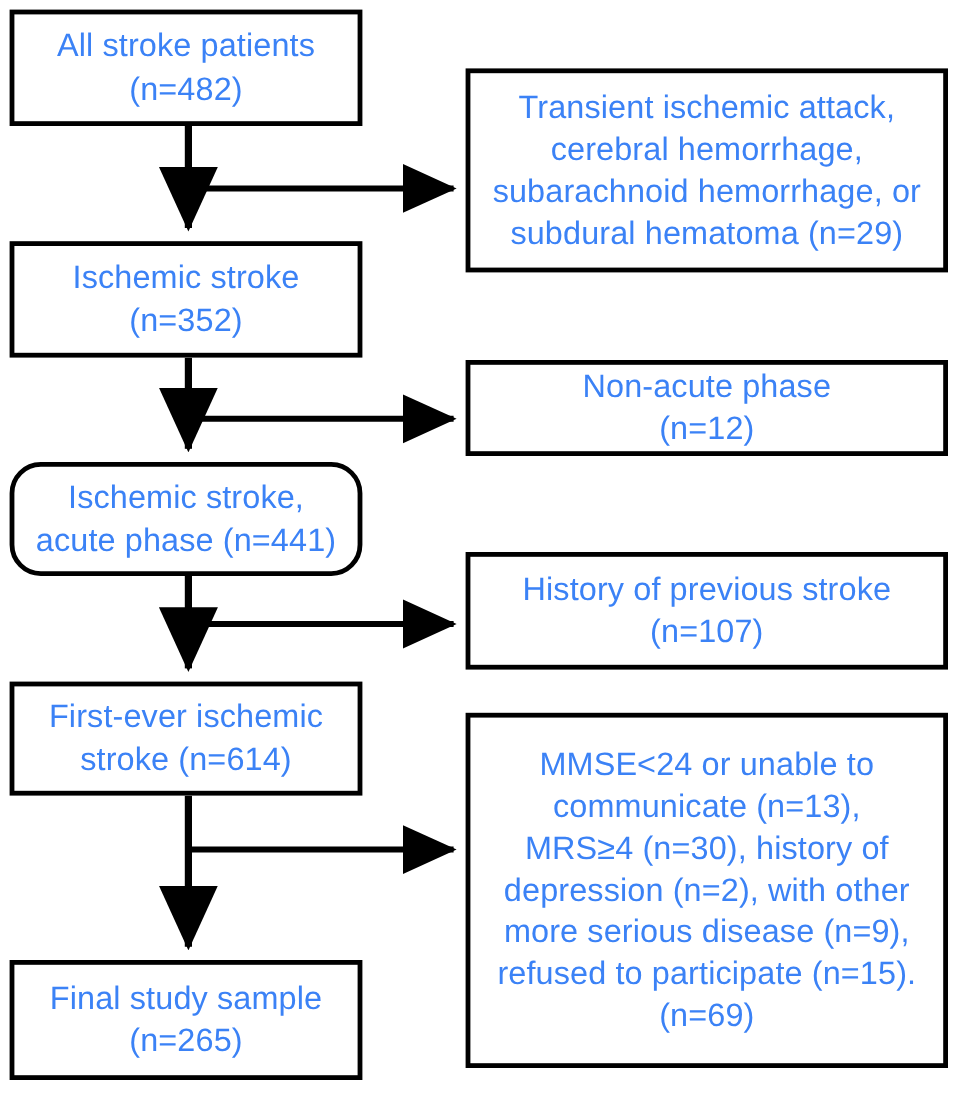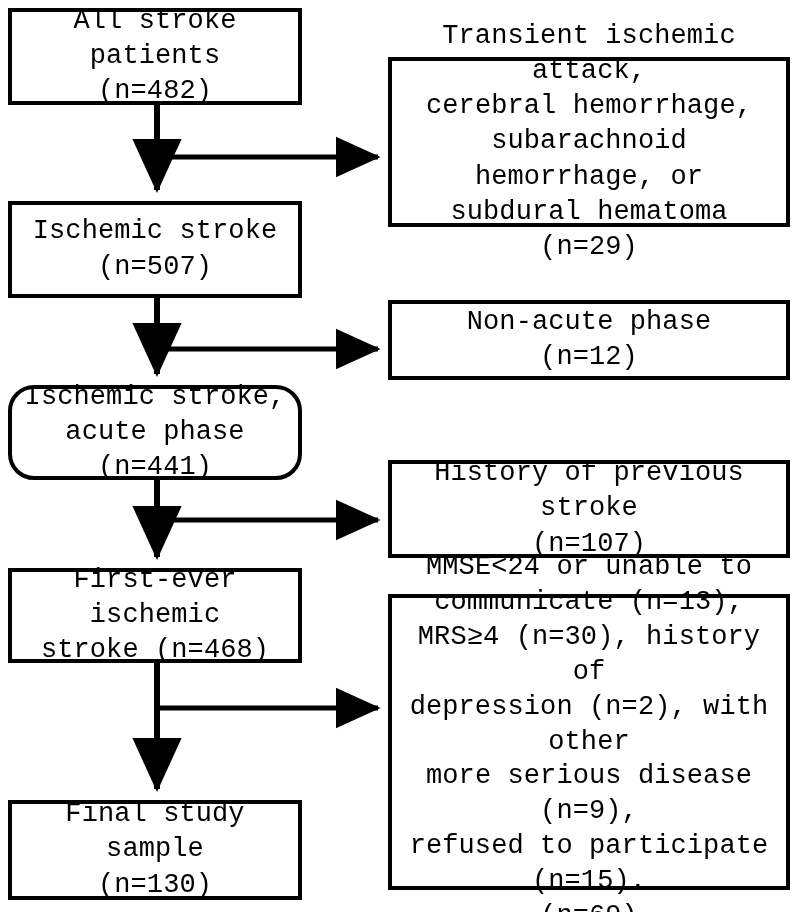--- a/index.html
+++ b/index.html
@@ -7,22 +7,22 @@
     margin: 0;
     padding: 0;
     background: #ffffff;
   }
   #canvas {
     position: relative;
     width: 798px;
     height: 912px;
     background: #ffffff;
     overflow: hidden;
-    font-family: Liberation Mono, monospace;
-    color: #000000;
+    font-family: Liberation Sans, sans-serif;
+    color: #3b82f6;
   }
   #wiring {
     position: absolute;
     left: 0;
     top: 0;
     width: 798px;
     height: 912px;
     pointer-events: none;
   }
   .node {
@@ -95,36 +95,36 @@
     </g>
   </svg>
 
   <div class="node left" id="n-flow-0" style="left:8px; top:8px; width:294px; height:97px;">
     <span class="node-text">All stroke patients
 (n=482)</span>
   </div>
 
   <div class="node left" id="n-flow-1" style="left:8px; top:201px; width:294px; height:97px;">
     <span class="node-text">Ischemic stroke
-(n=507)</span>
+(n=352)</span>
   </div>
 
   <div class="node left" id="n-flow-2" style="left:8px; top:385px; width:294px; height:95px;border-radius:26px;">
     <span class="node-text">Ischemic stroke,
 acute phase (n=441)</span>
   </div>
 
   <div class="node left" id="n-flow-3" style="left:8px; top:568px; width:294px; height:95px;">
     <span class="node-text">First-ever ischemic
-stroke (n=468)</span>
+stroke (n=614)</span>
   </div>
 
   <div class="node left" id="n-flow-4" style="left:8px; top:800px; width:294px; height:100px;">
     <span class="node-text">Final study sample
-(n=130)</span>
+(n=265)</span>
   </div>
 
   <div class="node right" id="n-excl-1" style="left:388px; top:57px; width:402px; height:170px;">
     <span class="node-text">Transient ischemic attack,
 cerebral hemorrhage,
 subarachnoid hemorrhage, or
 subdural hematoma (n=29)</span>
   </div>
 
   <div class="node right" id="n-excl-2" style="left:388px; top:300px; width:402px; height:80px;">

